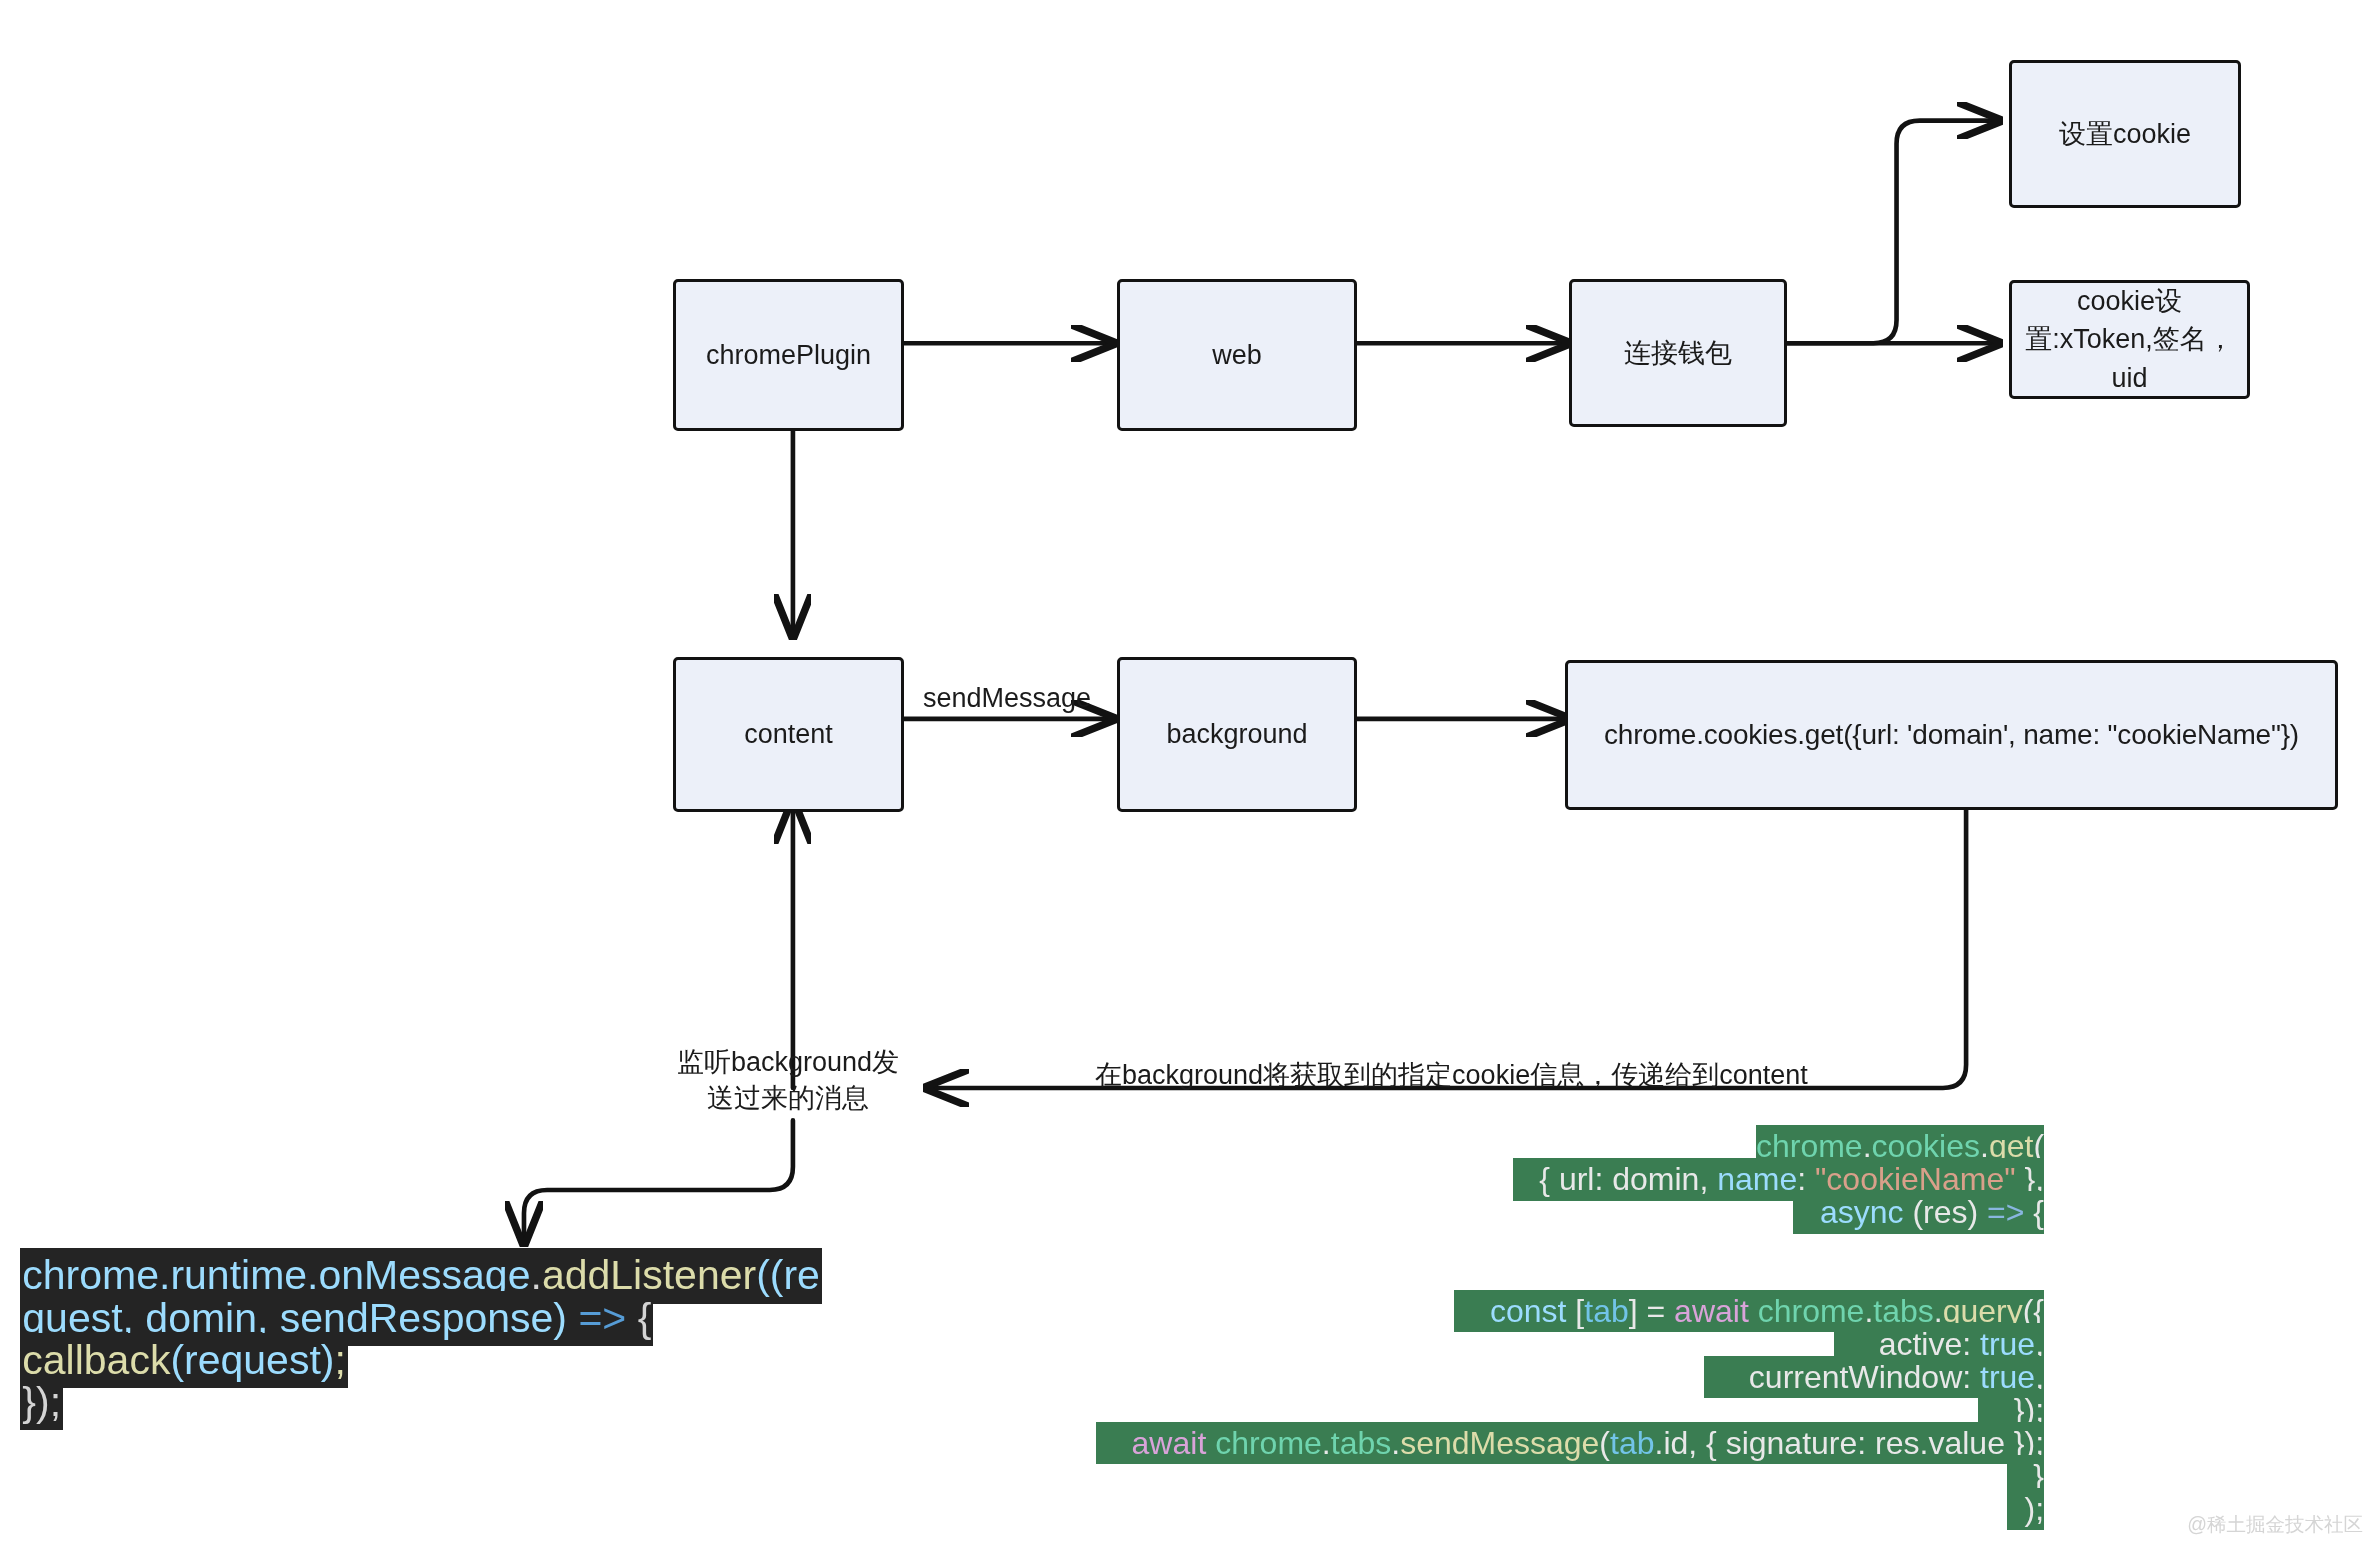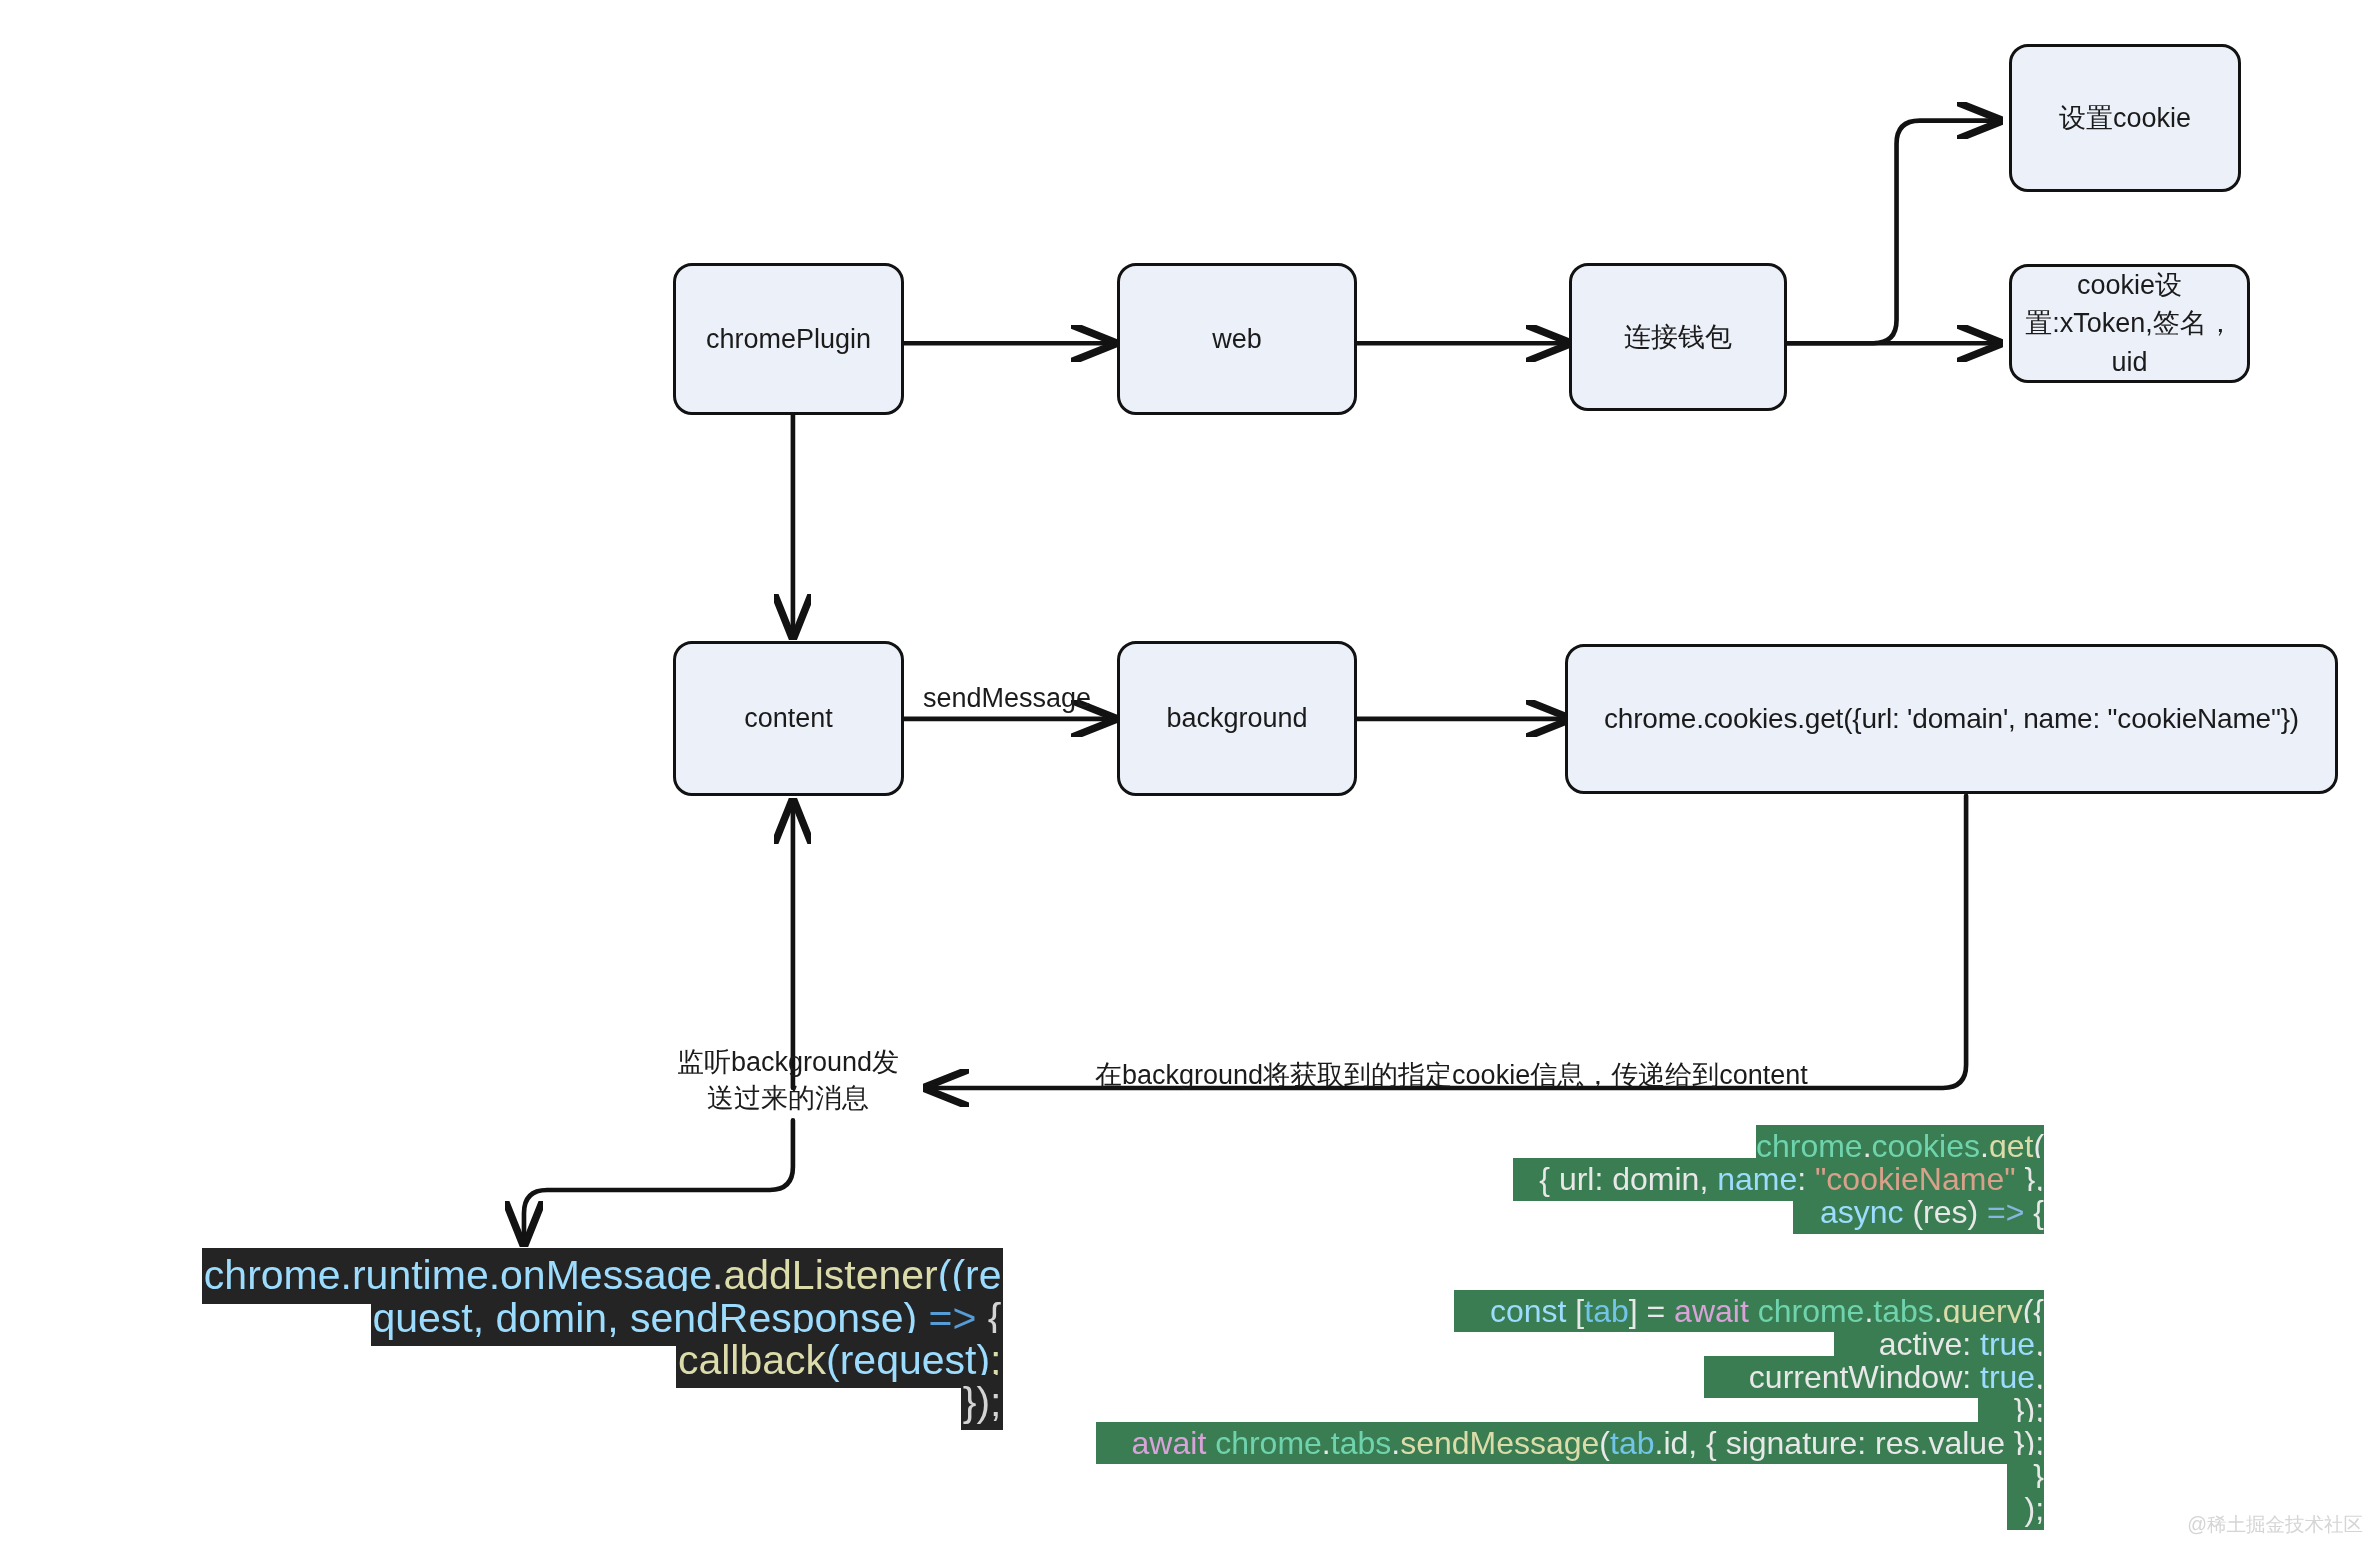--- a/index.html
+++ b/index.html
@@ -18,30 +18,31 @@
     background: #ffffff;
     overflow: hidden;
   }
 
   
   .node {
     position: absolute;
     box-sizing: border-box;
     background: #ecf0f9;
     border: 3.7px solid #121212;
-    border-radius: 19px;
+    border-radius: 5px;
     display: flex;
     align-items: center;
     justify-content: center;
     text-align: center;
     color: #1b1b1b;
     font-size: 27px;
     line-height: 1.42;
     padding: 5.6px 13px;
     font-family: "Liberation Sans", "DejaVu Sans", sans-serif;
+    margin-top: 16px;
   }
   .node.wide-code {
     font-size: 28px;
     letter-spacing: -0.2px;
   }
 
   
   #edges {
     position: absolute;
     left: 0;
@@ -58,21 +59,21 @@
     font-size: 27px;
     line-height: 1.34;
     text-align: center;
     white-space: pre-line;
     font-family: "Liberation Sans", "DejaVu Sans", sans-serif;
   }
 
   
   .code-dark {
     position: absolute;
-    text-align: right;
+    text-align: left;
     font-size: 41px;
     line-height: 1.03;
     font-family: "Liberation Sans", "DejaVu Sans", sans-serif;
     white-space: nowrap;
   }
   .code-dark .ln {
     display: block;
   }
   .code-dark .ln > span {
     background: #242424;

